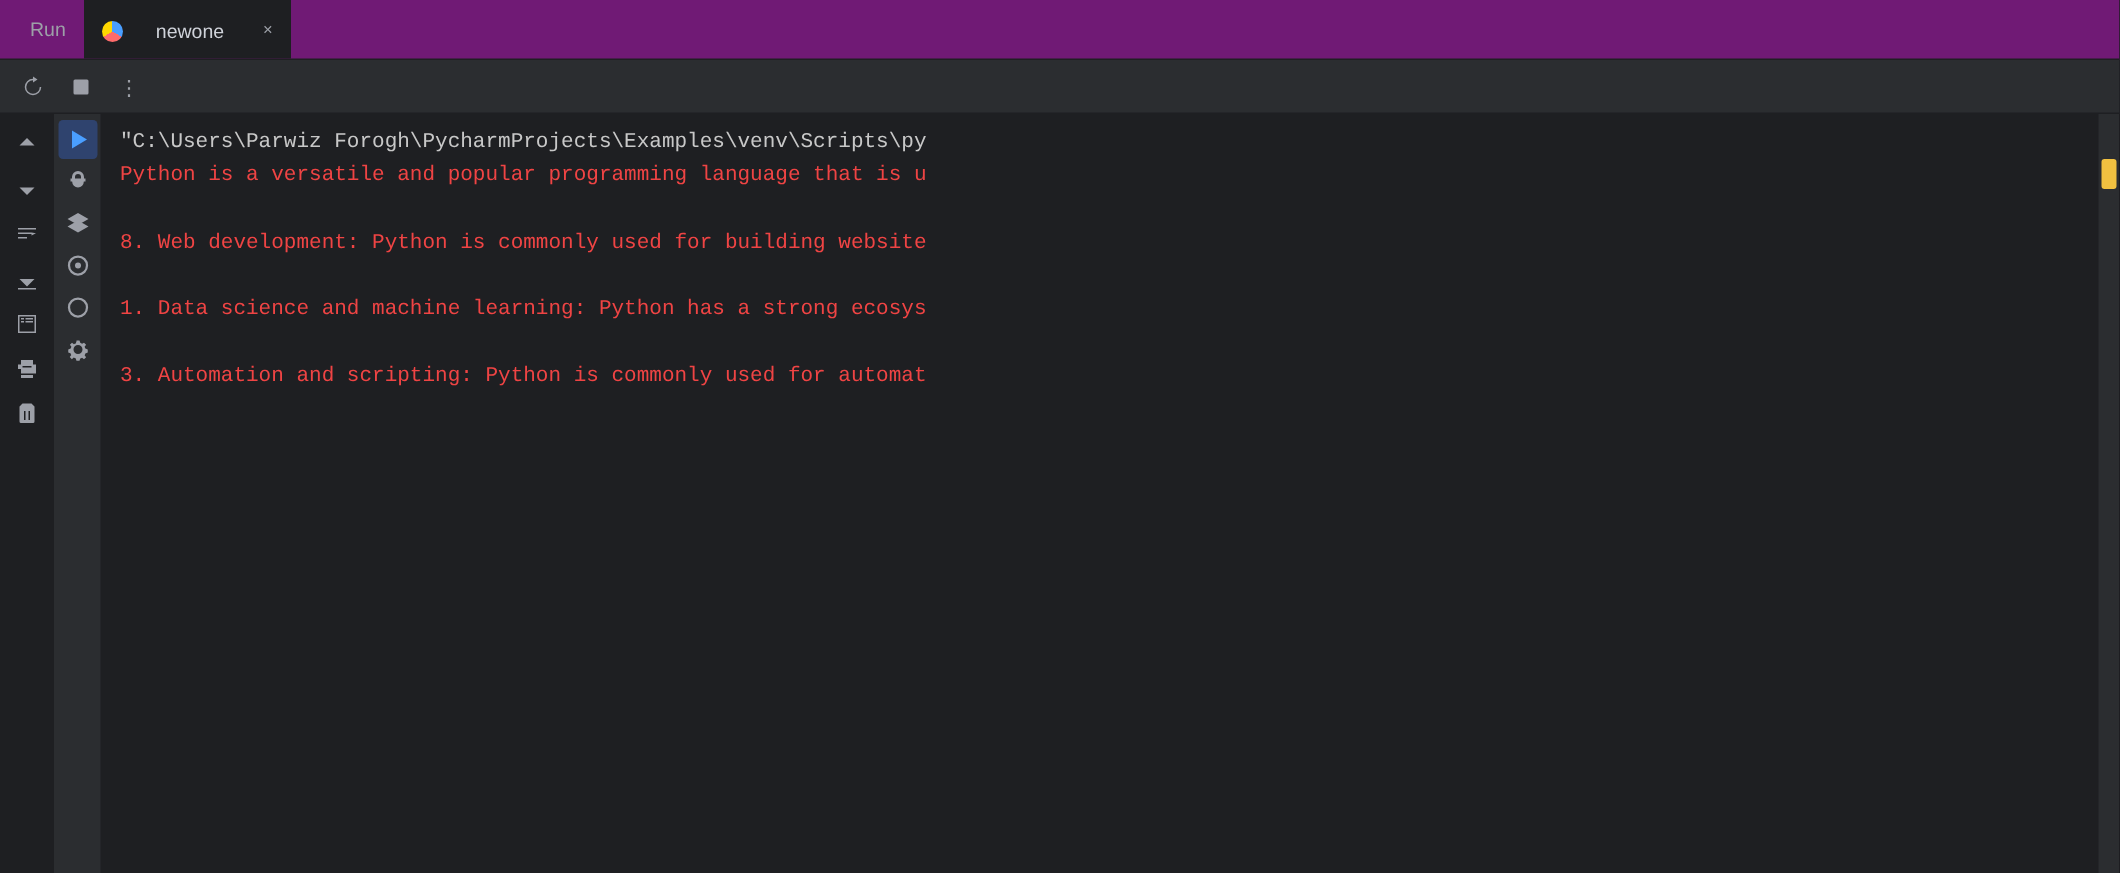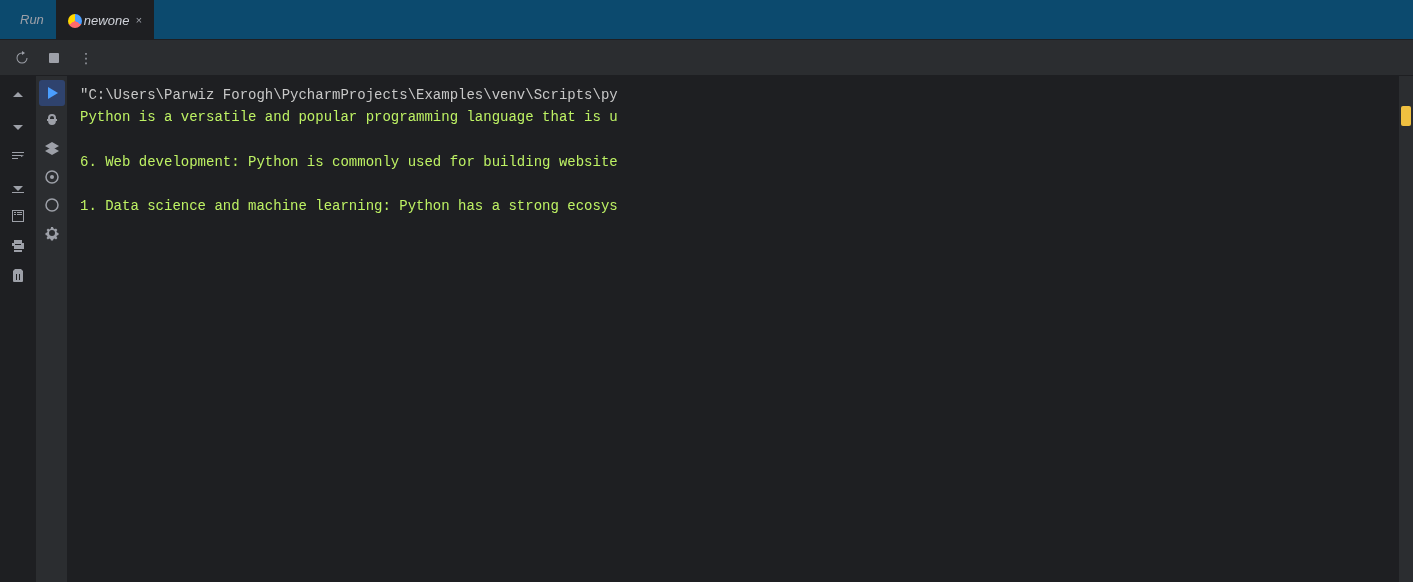--- a/index.html
+++ b/index.html
@@ -15,43 +15,42 @@
       font-family: 'Courier New', Courier, monospace;
       overflow: hidden;
       display: flex;
       flex-direction: column;
     }
 
     
     .tab-bar {
       display: flex;
       align-items: center;
-      background-color: #0c4a6e;
+      background-color: #701a75;
       height: 40px;
       padding-left: 8px;
       border-bottom: 1px solid #1e1f22;
       flex-shrink: 0;
-      font-style: italic;
     }
 
     .tab-run {
       display: flex;
       align-items: center;
       padding: 0 12px;
       height: 100%;
       color: #9da0a8;
       font-size: 13px;
       font-family: -apple-system, BlinkMacSystemFont, 'Segoe UI', sans-serif;
       cursor: pointer;
     }
 
     .tab-active {
       display: flex;
       align-items: center;
-      gap: 2px;
+      gap: 22px;
       padding: 0 12px;
       height: 100%;
       background-color: #1e1f22;
       color: #d0d3da;
       font-size: 13px;
       font-family: -apple-system, BlinkMacSystemFont, 'Segoe UI', sans-serif;
       cursor: pointer;
       border-top: 2px solid transparent;
       position: relative;
     }
@@ -180,21 +179,21 @@
       white-space: nowrap;
       font-family: 'Courier New', Courier, monospace;
       font-size: 14px;
     }
 
     .console-line.path-line {
       color: #c8c8c8;
     }
 
     .console-line.text-line {
-      color: #bef264;
+      color: #ef4444;
     }
 
     .console-line.empty-line {
       height: 22px;
     }
 
     
     .right-scrollbar {
       width: 14px;
       background-color: #2b2d30;
@@ -326,24 +325,25 @@
         <path d="M8 5a3 3 0 1 0 0 6 3 3 0 0 0 0-6zm-1-3h2l.5 1.5a5 5 0 0 1 1.2.7L12 3.5l1.4 1.4-1 1.3c.2.4.4.8.5 1.2L14.5 8v2l-1.6.6c-.1.4-.3.8-.5 1.2l1 1.3L12 14.5l-1.3-1c-.4.2-.8.4-1.2.5L9 15.5H7l-.6-1.6a5 5 0 0 1-1.2-.5L3.9 14.5 2.5 13l1-1.3a5 5 0 0 1-.5-1.2L1.5 10V8l1.6-.6c.1-.4.3-.8.5-1.2l-1-1.3L4 3.5l1.3 1A5 5 0 0 1 6.5 4L7 2.5z"></path>
       </svg>
     </div>
   </div>
 
   <div class="console-area">
     <div class="console-content">
       <div class="console-line path-line">"C:\Users\Parwiz Forogh\PycharmProjects\Examples\venv\Scripts\py</div>
       <div class="console-line text-line">Python is a versatile and popular programming language that is u</div>
       <div class="console-line empty-line"></div>
-      <div class="console-line text-line">6. Web development: Python is commonly used for building website</div>
+      <div class="console-line text-line">8. Web development: Python is commonly used for building website</div>
       <div class="console-line empty-line"></div>
       <div class="console-line text-line">1. Data science and machine learning: Python has a strong ecosys</div>
       <div class="console-line empty-line"></div>
+      <div class="console-line text-line">3. Automation and scripting: Python is commonly used for automat</div>
       <div class="console-line empty-line"></div>
     </div>
 
     <div class="right-scrollbar">
       <div class="scrollbar-marker"></div>
     </div>
   </div>
 </div>
 
 </body></html>

